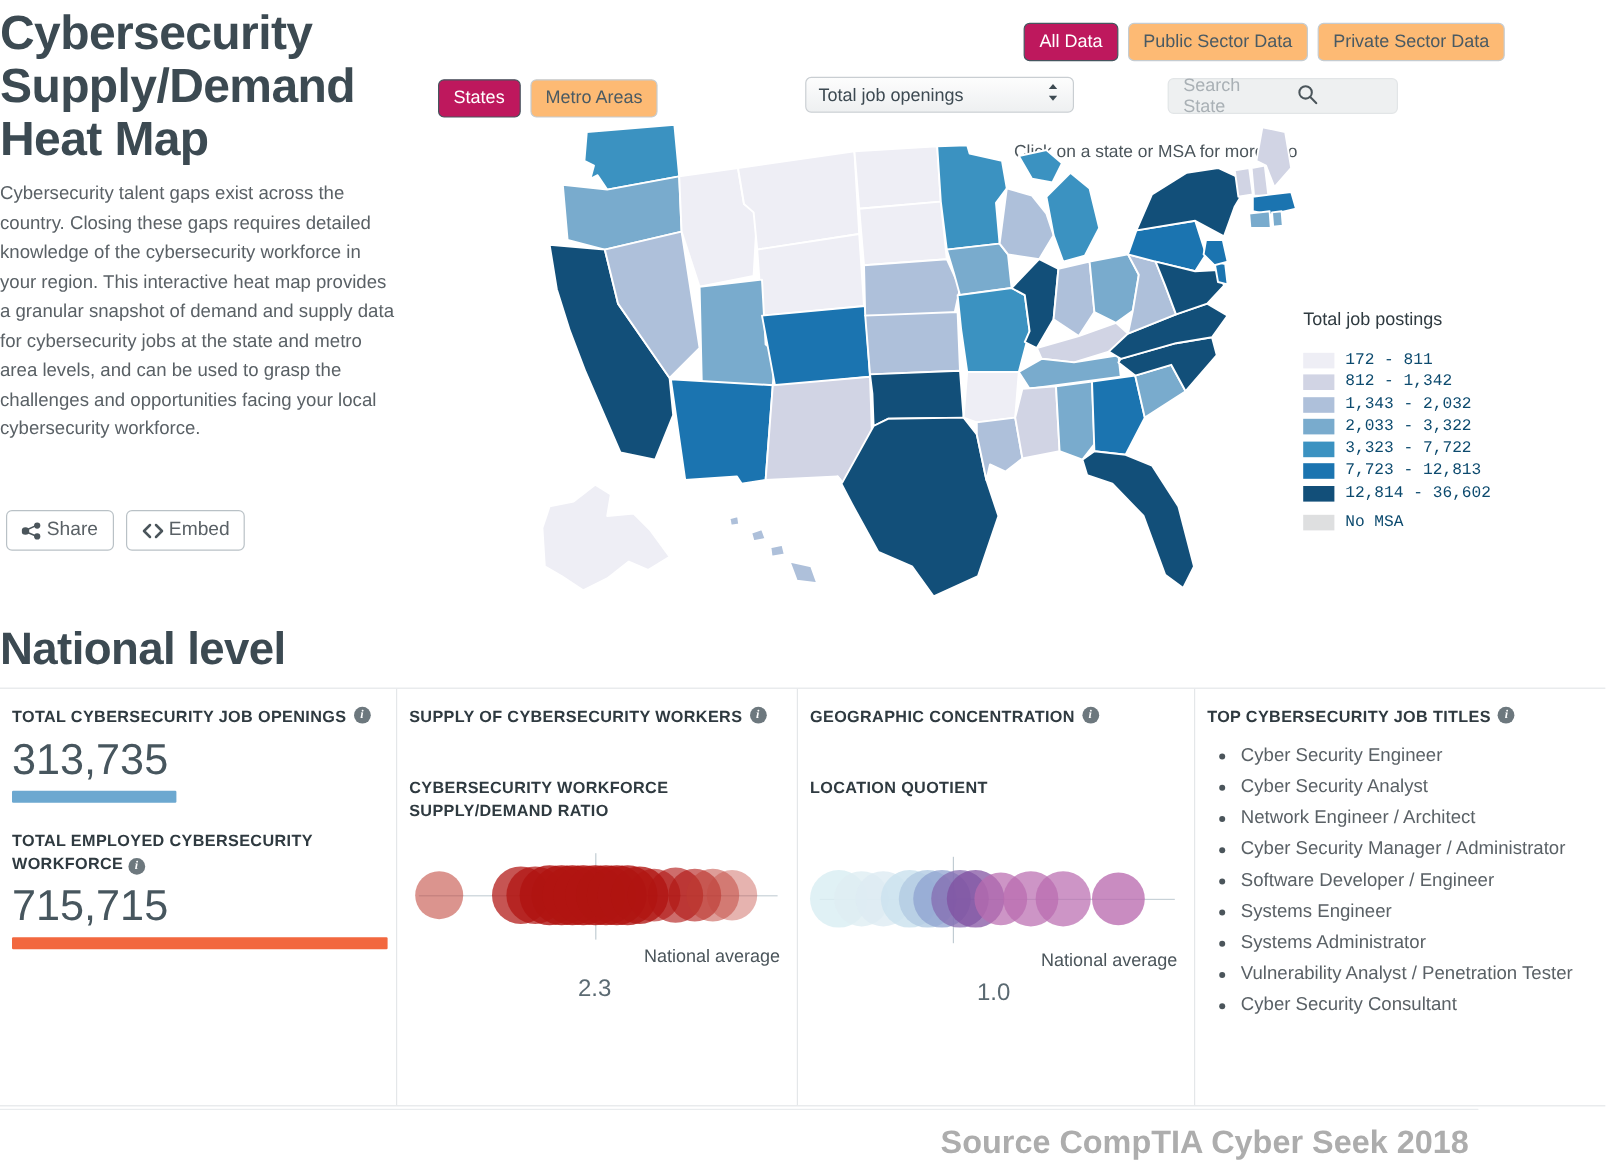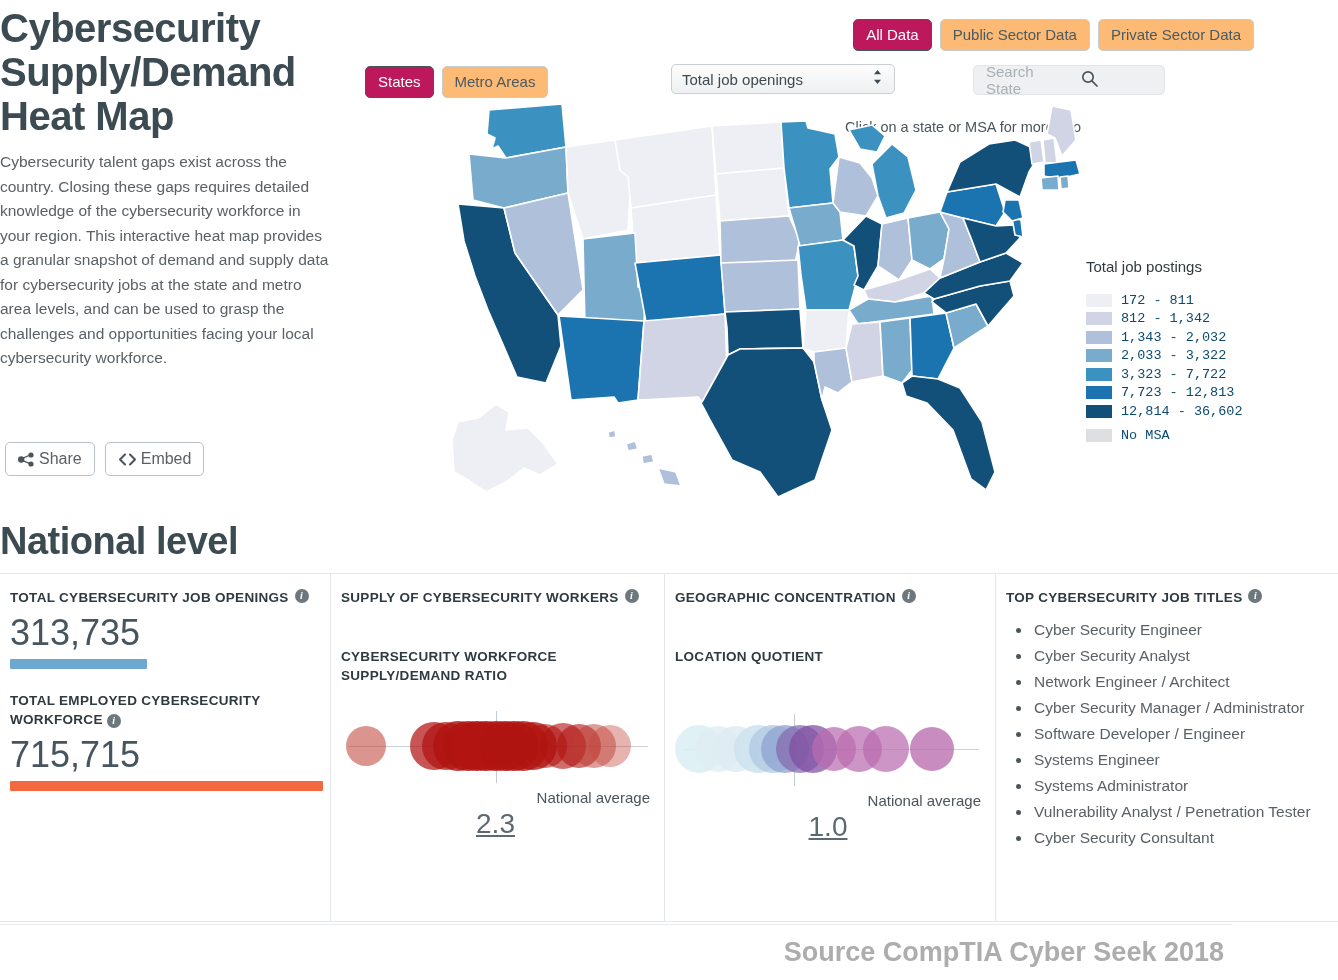--- a/index.html
+++ b/index.html
@@ -15,21 +15,21 @@
 
   
   .intro{position:absolute;left:0;top:6px;width:330px;}
   .title{
     font-size:40px;line-height:1.1;font-weight:bold;color:#3c4a52;
     letter-spacing:-0.5px;margin:0;
   }
   .desc{
     margin-top:12px;font-size:15.5px;line-height:24.5px;color:#5a6166;
   }
-  .btnrow{position:absolute;left:5px;top:425px;display:flex;gap:10px;margin-top:17px;}
+  .btnrow{position:absolute;left:5px;top:425px;display:flex;gap:10px;}
   .obtn{
     display:flex;align-items:center;gap:4px;
     border:1px solid #b9c1c6;border-radius:5px;background:#fff;
     padding:7px 12px;font-size:16px;color:#5a6166;cursor:pointer;
     font-family:"Liberation Sans", sans-serif;
   }
   .obtn svg{display:block;}
 
   
   .topbtns{position:absolute;right:116px;top:19px;display:flex;gap:8px;}
@@ -106,21 +106,21 @@
 
   .subhead2{
     font-size:13.5px;font-weight:bold;letter-spacing:0.3px;color:#2f3a40;
     line-height:19px;margin-top:40px;
   }
   .dotplot{position:relative;height:80px;margin-top:22px;}
   .axisline{position:absolute;left:8px;right:2px;top:39px;height:1px;background:#c8d2d8;}
   .avgline{position:absolute;width:1px;top:4px;height:72px;background:#c1ccd3;}
   .dot{position:absolute;border-radius:50%;top:39px;transform:translate(-50%,-50%);}
   .avglabel{text-align:right;font-size:15px;color:#4b555b;margin-top:2px;}
-  .avgval{text-align:center;font-size:28px;color:#5b6a72;line-height:36px;text-decoration:underline;}
+  .avgval{text-align:center;font-size:20px;color:#5b6a72;line-height:36px;}
 
   .jobs{list-style:none;margin:10px 0 0 0;padding:0 0 0 26px;}
   .jobs li{
     font-size:15.5px;line-height:26px;color:#5a6166;position:relative;
     padding-left:2px;
   }
   .jobs li:before{
     content:"";position:absolute;left:-16px;top:11px;width:5px;height:5px;
     border-radius:50%;background:#4b555b;
   }

